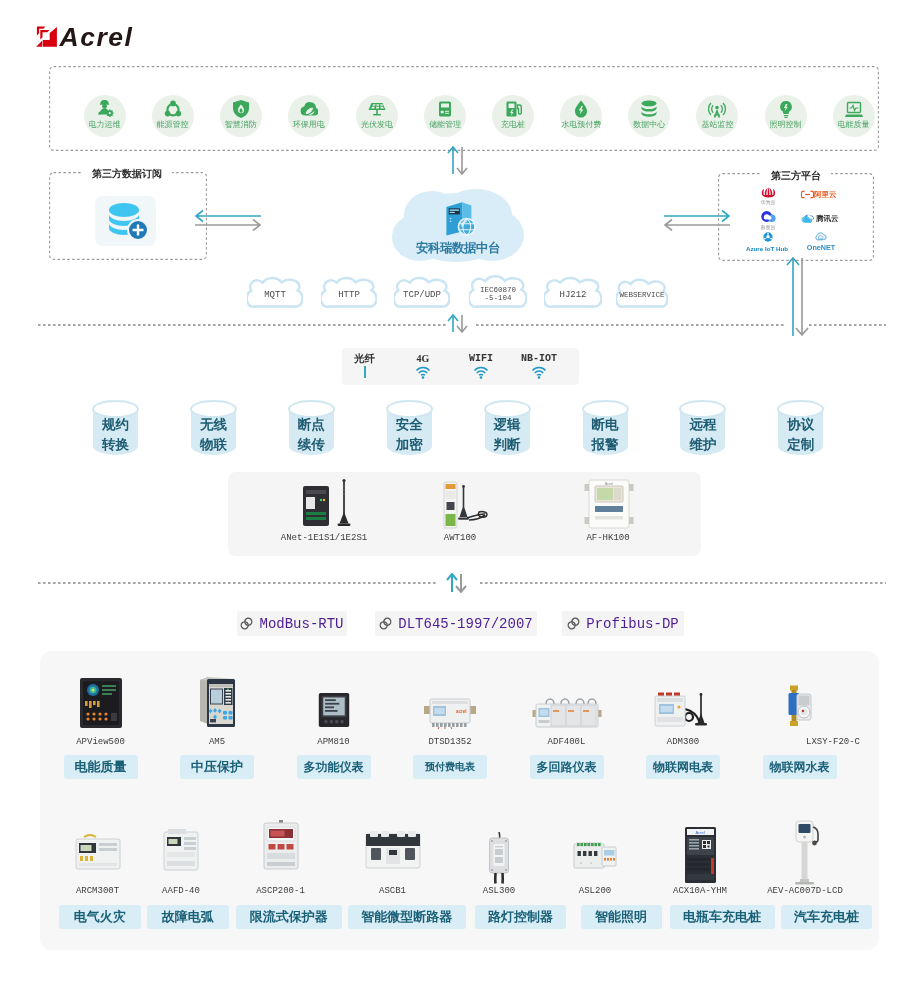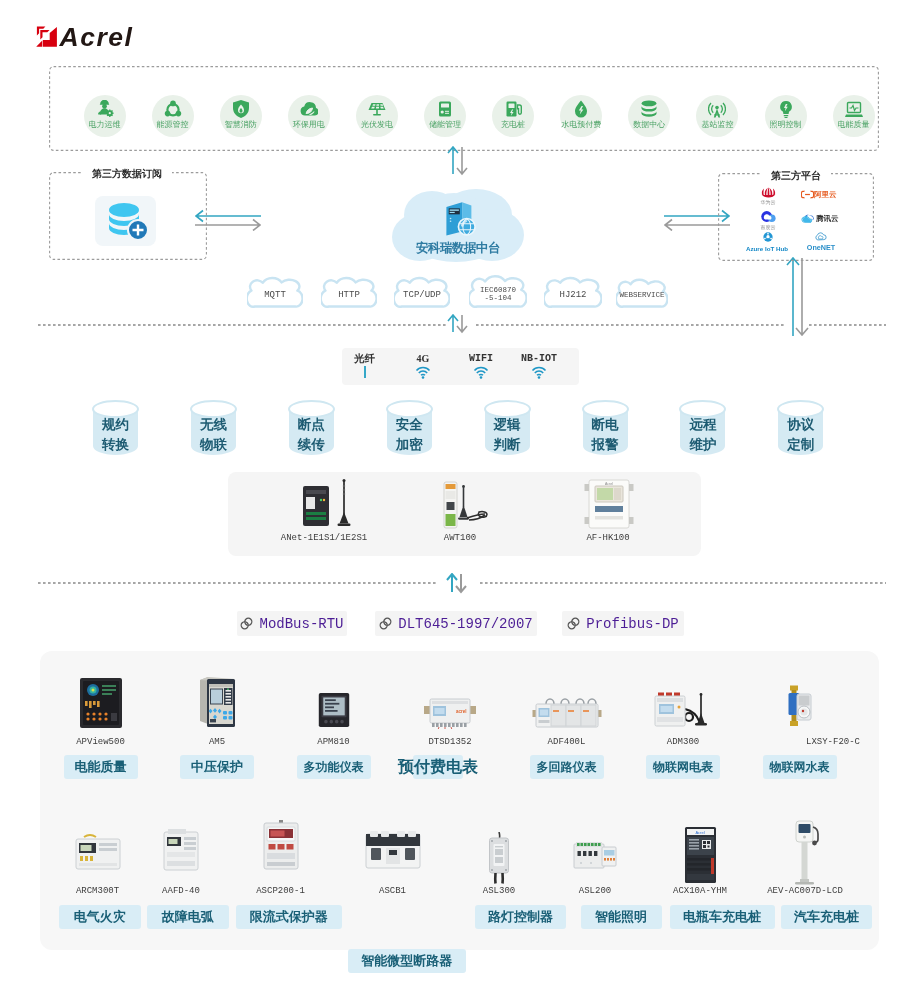--- a/index.html
+++ b/index.html
@@ -534,21 +534,21 @@
           <rect x="21" y="25" width="2.6" height="4"></rect>
           <rect x="25" y="25" width="2.6" height="4"></rect>
           <rect x="29" y="25" width="2.6" height="4"></rect>
           <rect x="33" y="25" width="2.6" height="4"></rect>
           <rect x="37" y="25" width="2.6" height="4"></rect>
           <rect x="41" y="25" width="2.6" height="4"></rect>
         </g>
  <path d="M16 29 l-1.5 4 M22 29 l0 4 M28 29 l1.5 4" stroke="#c0392b" stroke-width="0.8" fill="none"></path>
 </svg></div>
 <div class="pname" style="left:450.0px;top:737px;">DTSD1352</div>
-<div class="bluelabel" style="left:413.0px;top:755px;width:50px;font-size:16px;">预付费电表</div>
+<div class="bluelabel" style="left:413.0px;top:755px;width:74px;font-size:10px;">预付费电表</div>
 <div class="abs" style="left:531.5px;top:697px;"><svg width="70" height="32" viewBox="0 0 70 32">
  <g stroke="#9aa0a5" stroke-width="1.6" fill="none">
           <path d="M14 7 a4 5 0 0 1 8 0"></path>
           <path d="M29 7 a4 5 0 0 1 8 0"></path>
           <path d="M44 7 a4 5 0 0 1 8 0"></path>
           <path d="M56 7 a4 5 0 0 1 8 0"></path>
         </g>
  <rect x="0.5" y="13" width="6" height="7" fill="#b8a888"></rect>
         <rect x="63.5" y="13" width="6" height="7" fill="#b8a888"></rect>
  <rect x="4" y="7" width="62" height="23" rx="1.5" fill="#f0f1f1" stroke="#c8ccd0"></rect>
@@ -750,19 +750,19 @@
  <path d="M25 7 q5 1.5 5 7 v5 q0 3.5-3.5 3.5" stroke="#4a4a4a" stroke-width="1.7" fill="none"></path>
  <circle cx="26.5" cy="23" r="2.4" fill="#4a4a4a"></circle>
  <rect x="13.5" y="22" width="6" height="37" fill="#d4d7d3"></rect>
  <rect x="12" y="59" width="9" height="3" fill="#c3c6c2"></rect>
  <rect x="7" y="62" width="19" height="2.6" rx="1.3" fill="#b4b7b3"></rect>
 </svg></div>
 <div class="pname" style="left:805.0px;top:886px;">AEV-AC007D-LCD</div>
 <div class="bluelabel" style="left:59px;top:904.5px;width:81.5px;">电气火灾</div>
 <div class="bluelabel" style="left:147px;top:904.5px;width:81.5px;">故障电弧</div>
 <div class="bluelabel" style="left:236px;top:904.5px;width:105.5px;">限流式保护器</div>
-<div class="bluelabel" style="left:348px;top:904.5px;width:117.5px;margin-top:44px;">智能微型断路器</div>
+<div class="bluelabel" style="left:348px;top:904.5px;width:117.5px;">智能微型断路器</div>
 <div class="bluelabel" style="left:475px;top:904.5px;width:91px;">路灯控制器</div>
 <div class="bluelabel" style="left:580.5px;top:904.5px;width:81px;">智能照明</div>
 <div class="bluelabel" style="left:669.5px;top:904.5px;width:105px;">电瓶车充电桩</div>
 <div class="bluelabel" style="left:781px;top:904.5px;width:91px;">汽车充电桩</div>
 
 </div>
 
 </body></html>

